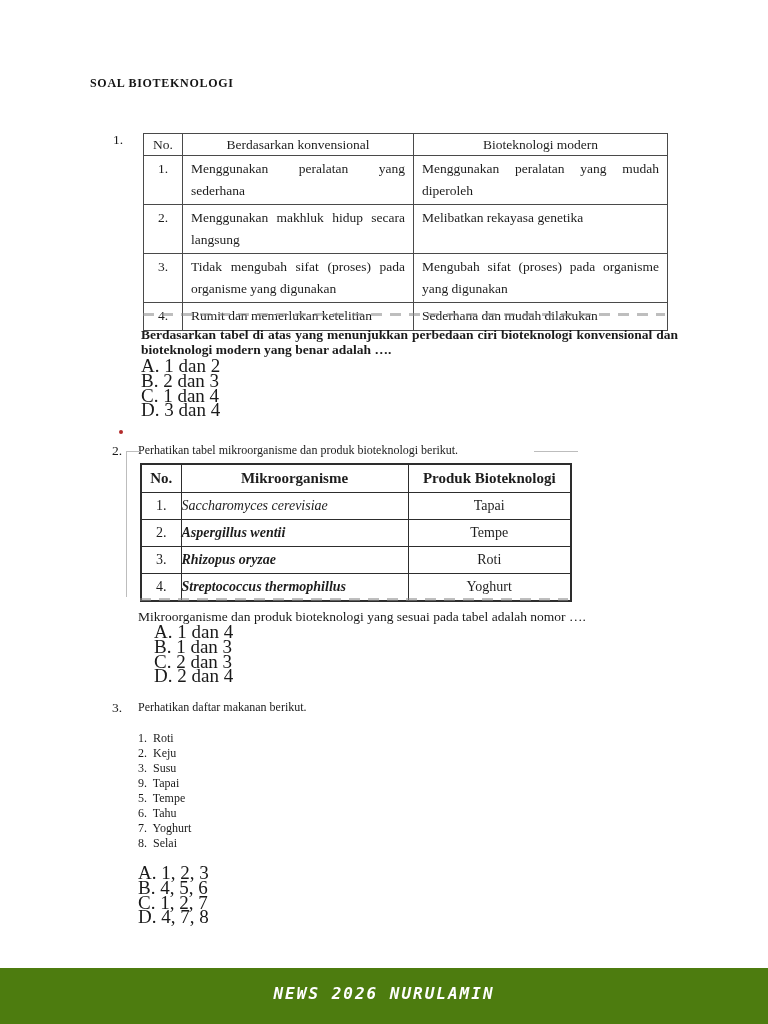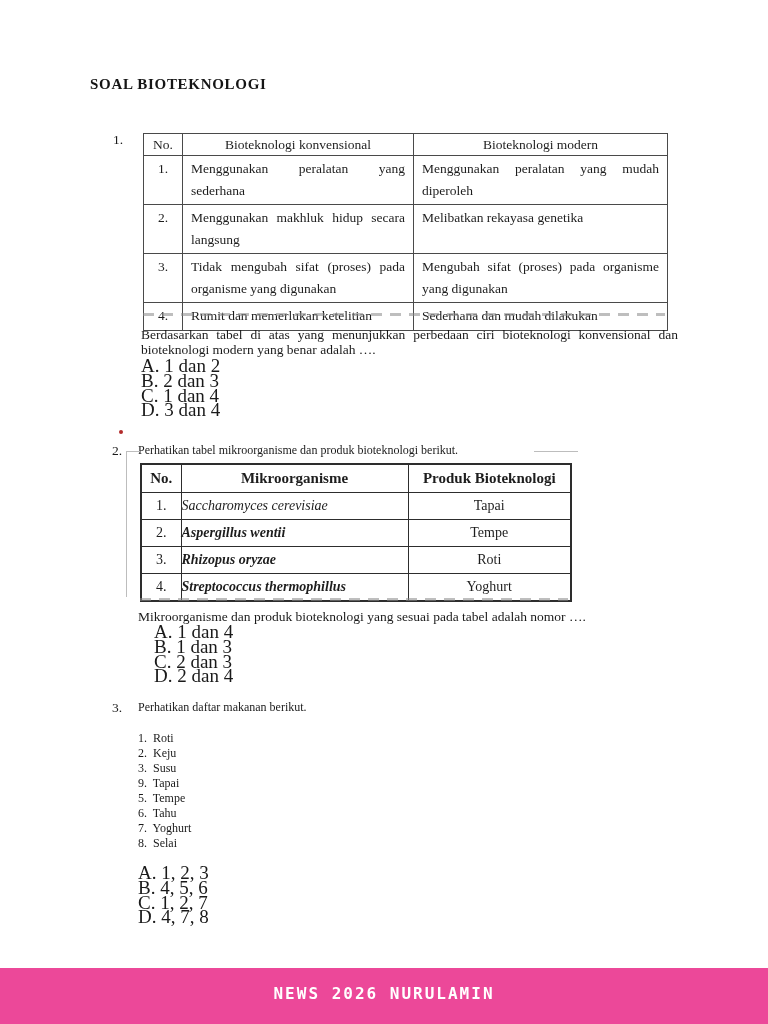--- a/index.html
+++ b/index.html
@@ -1,21 +1,21 @@
 <!DOCTYPE html>
 <html><head>
 <meta charset="utf-8">
 <style>
   html,body{margin:0;padding:0;}
   body{width:768px;height:1024px;background:#fff;font-family:"Liberation Serif","DejaVu Serif",serif;color:#1a1a1a;}
   #page{position:relative;width:768px;height:1024px;background:#ffffff;overflow:hidden;}
 
   .abs{position:absolute;}
 
-  .doc-title{left:90px;top:76px;font-size:15px;font-weight:bold;letter-spacing:0.7px;color:#151515;}
+  .doc-title{left:90px;top:76px;font-size:12px;font-weight:bold;letter-spacing:0.7px;color:#151515;}
 
   .q-num{font-size:13.5px;color:#1a1a1a;}
   .body-text{font-size:12px;color:#1a1a1a;font-family:Liberation Serif, serif;}
 
   
   .table1{left:143px;top:133px;width:524px;border-collapse:collapse;table-layout:fixed;}
   .table1 th,.table1 td{border:1px solid #4a4a4a;font-weight:normal;font-size:13.5px;color:#1d1d1d;}
   .table1 th{height:21px;text-align:center;padding:0 2px;}
   .table1 td{padding:2px 8px 3px 8px;line-height:21.5px;vertical-align:top;}
   .table1 td.num{text-align:center;padding:2px 2px;}
@@ -27,33 +27,33 @@
   .table2 th,.table2 td{border:1px solid #2d2d2d;color:#1d1d1d;}
   .table2 th{height:25px;font-size:15px;font-weight:bold;text-align:center;}
   .table2 td{height:24px;font-size:14px;}
   .table2 td.num{text-align:center;}
   .table2 td.org{font-style:italic;padding-left:0;}
   .table2 td.org.b{font-weight:bold;}
   .table2 td.prod{text-align:center;}
 
   
   .prompt{font-size:13.5px;line-height:15.3px;color:#1a1a1a;}
-  .just{text-align:justify;}
+  .just{text-align:justify;font-weight:bold;}
   .opt-list div{font-size:19px;line-height:14.8px;white-space:pre;}
   .item-list div{font-size:12px;line-height:15px;white-space:pre;}
 
   
   .ghost{height:3px;opacity:.55;filter:blur(.6px);
     background:repeating-linear-gradient(90deg,#8a8a8a 0 11px,transparent 11px 19px);}
   .frame-line{background:#bdbdbd;}
   .red-dot{width:4px;height:4px;border-radius:50%;background:#b22a2a;}
 
   
-  .footer-bar{left:0;top:968px;width:768px;height:56px;background:#ec4899;
-    display:flex;align-items:center;justify-content:center;}
+  .footer-bar{left:0;top:968px;width:768px;height:56px;background:#4d7c0f;
+    display:flex;align-items:center;justify-content:center;font-style:italic;}
   .footer-text{font-family:"DejaVu Sans Mono",monospace;font-weight:bold;font-size:16px;
     color:#fff;letter-spacing:2px;margin-top:-6px;}
 </style>
 </head>
 <body>
 
 <div id="page">
 
   <div class="abs doc-title">SOAL BIOTEKNOLOGI</div>
 
@@ -61,21 +61,21 @@
 
   <table class="abs table1">
     <colgroup>
         <col style="width:39px">
         <col style="width:231px">
         <col style="width:254px">
       </colgroup>
     <tbody>
         <tr>
       <th>No.</th>
-      <th>Bioteknologi konvensional</th>
+      <th>Berdasarkan konvensional</th>
       <th>Bioteknologi modern</th>
     </tr>
     <tr>
       <td class="num">1.</td>
       <td class="just">Menggunakan peralatan yang sederhana</td>
       <td class="just">Menggunakan peralatan yang mudah diperoleh</td>
     </tr>
     <tr>
       <td class="num">2.</td>
       <td class="just">Menggunakan makhluk hidup secara langsung</td>

